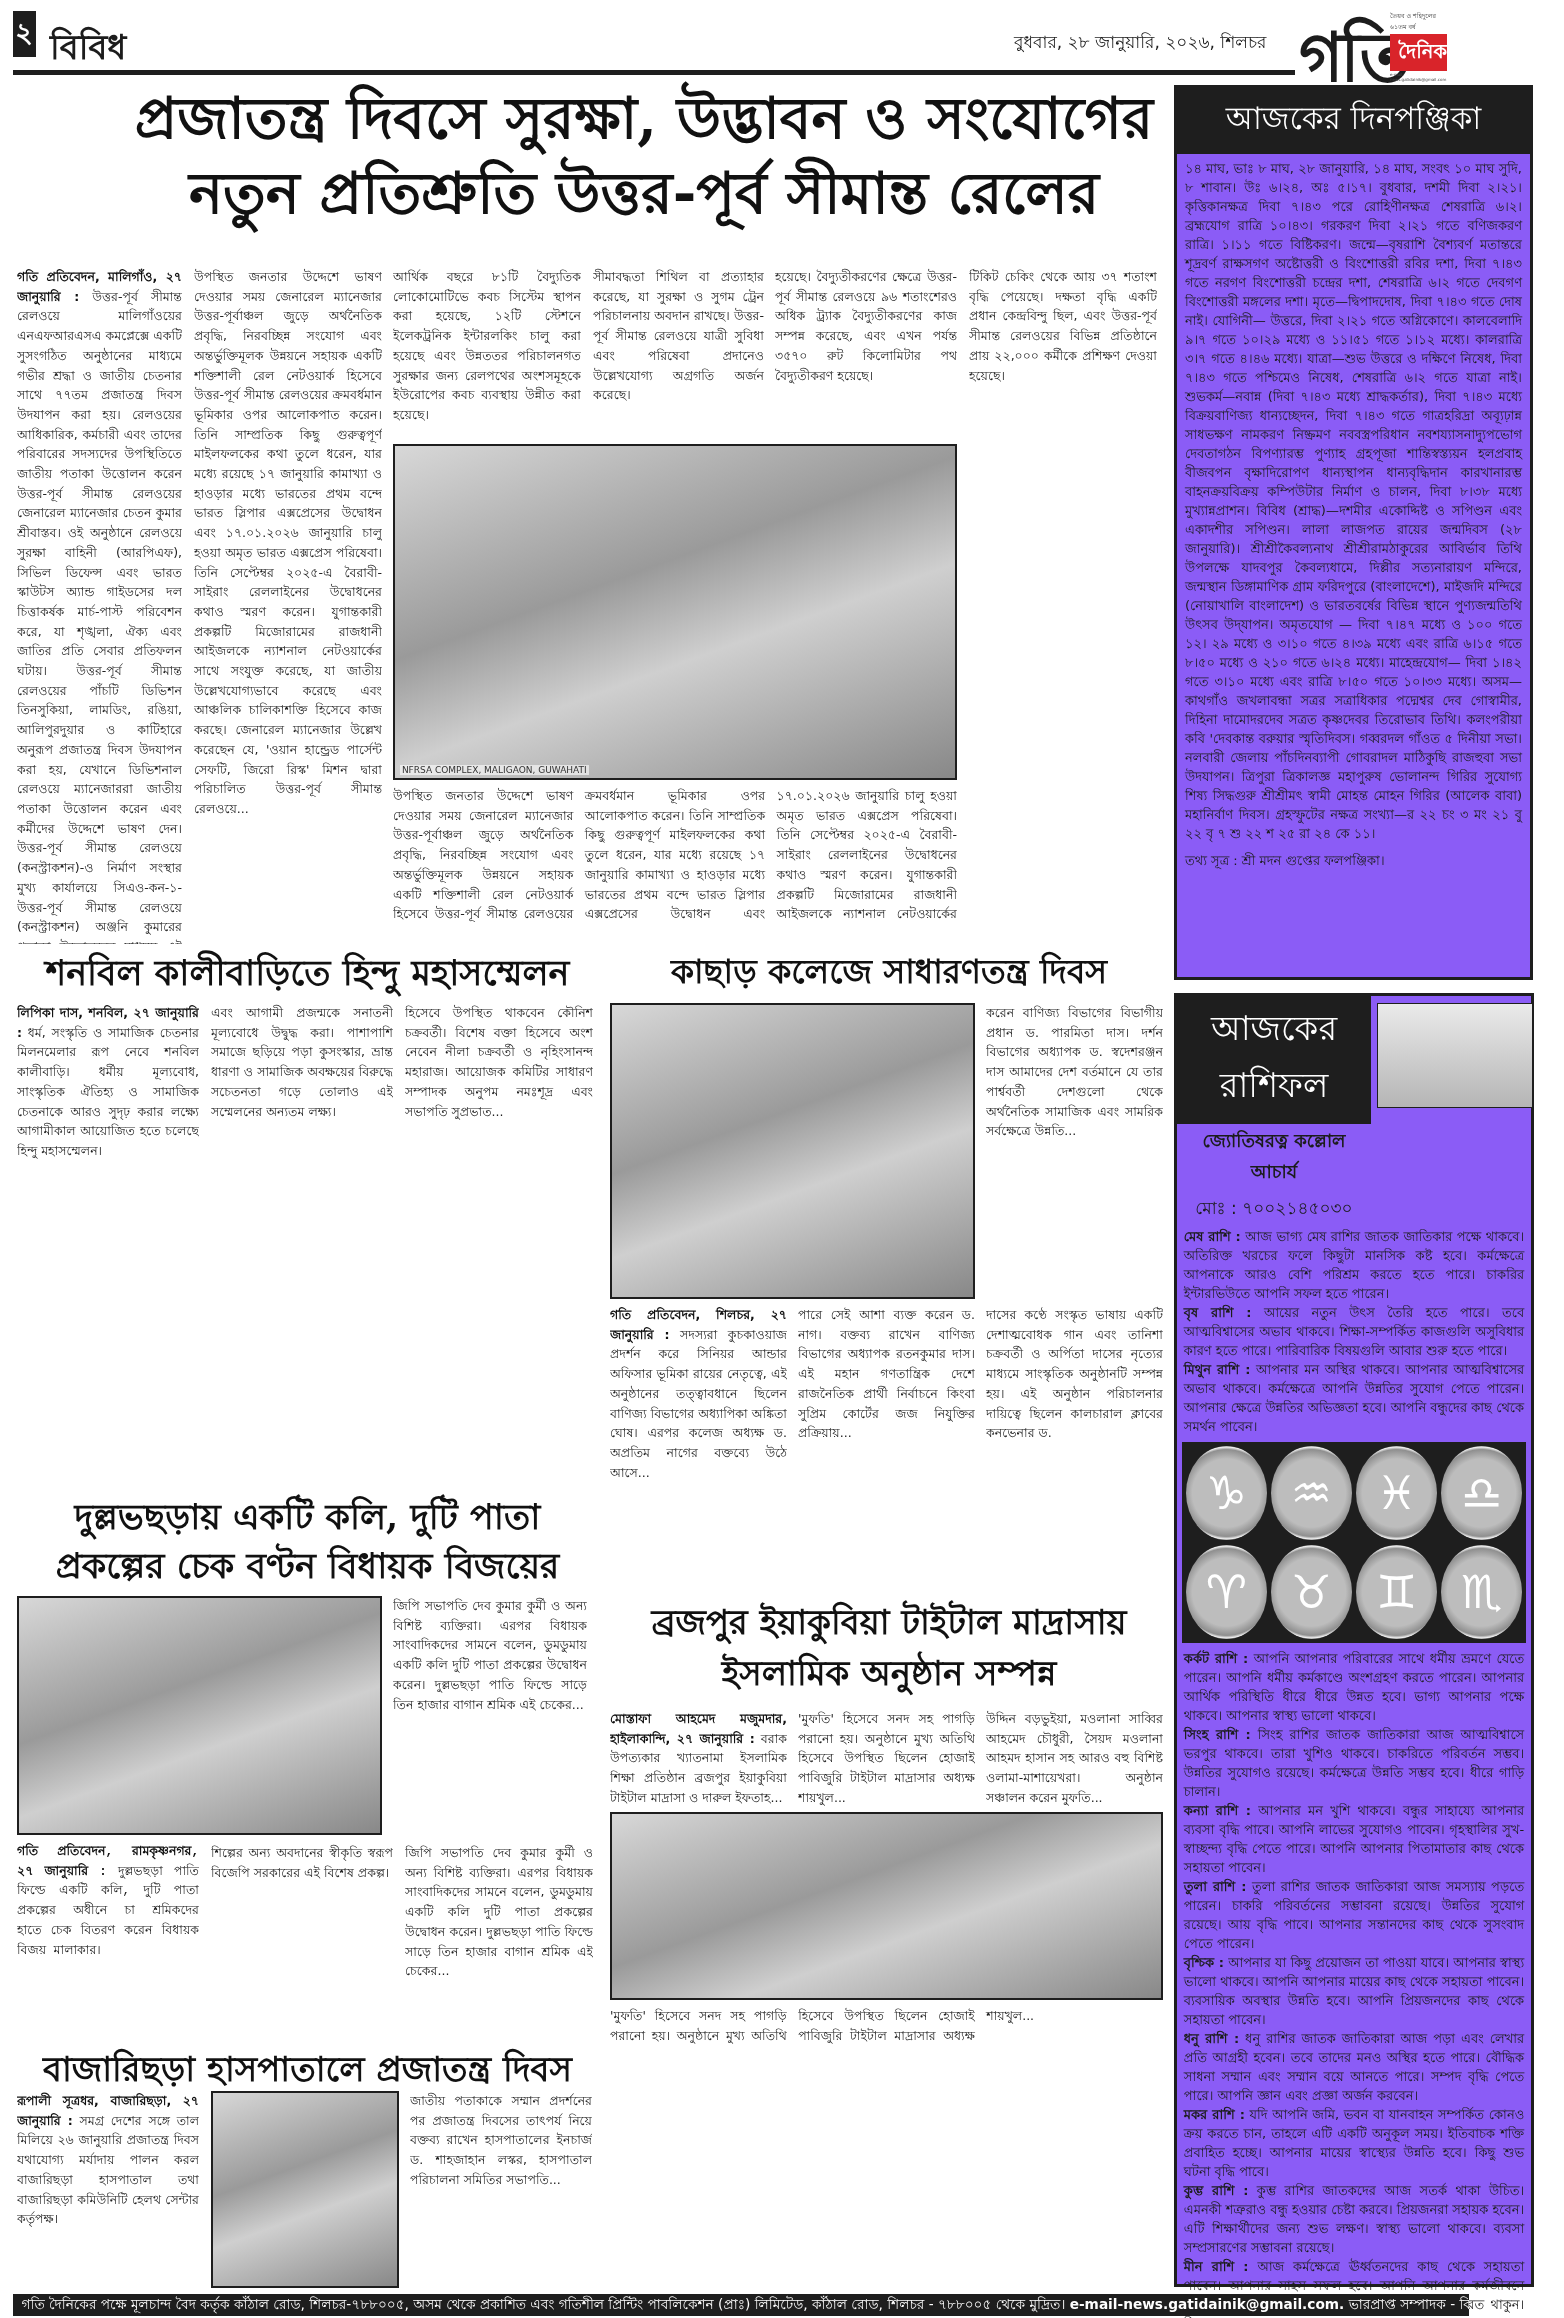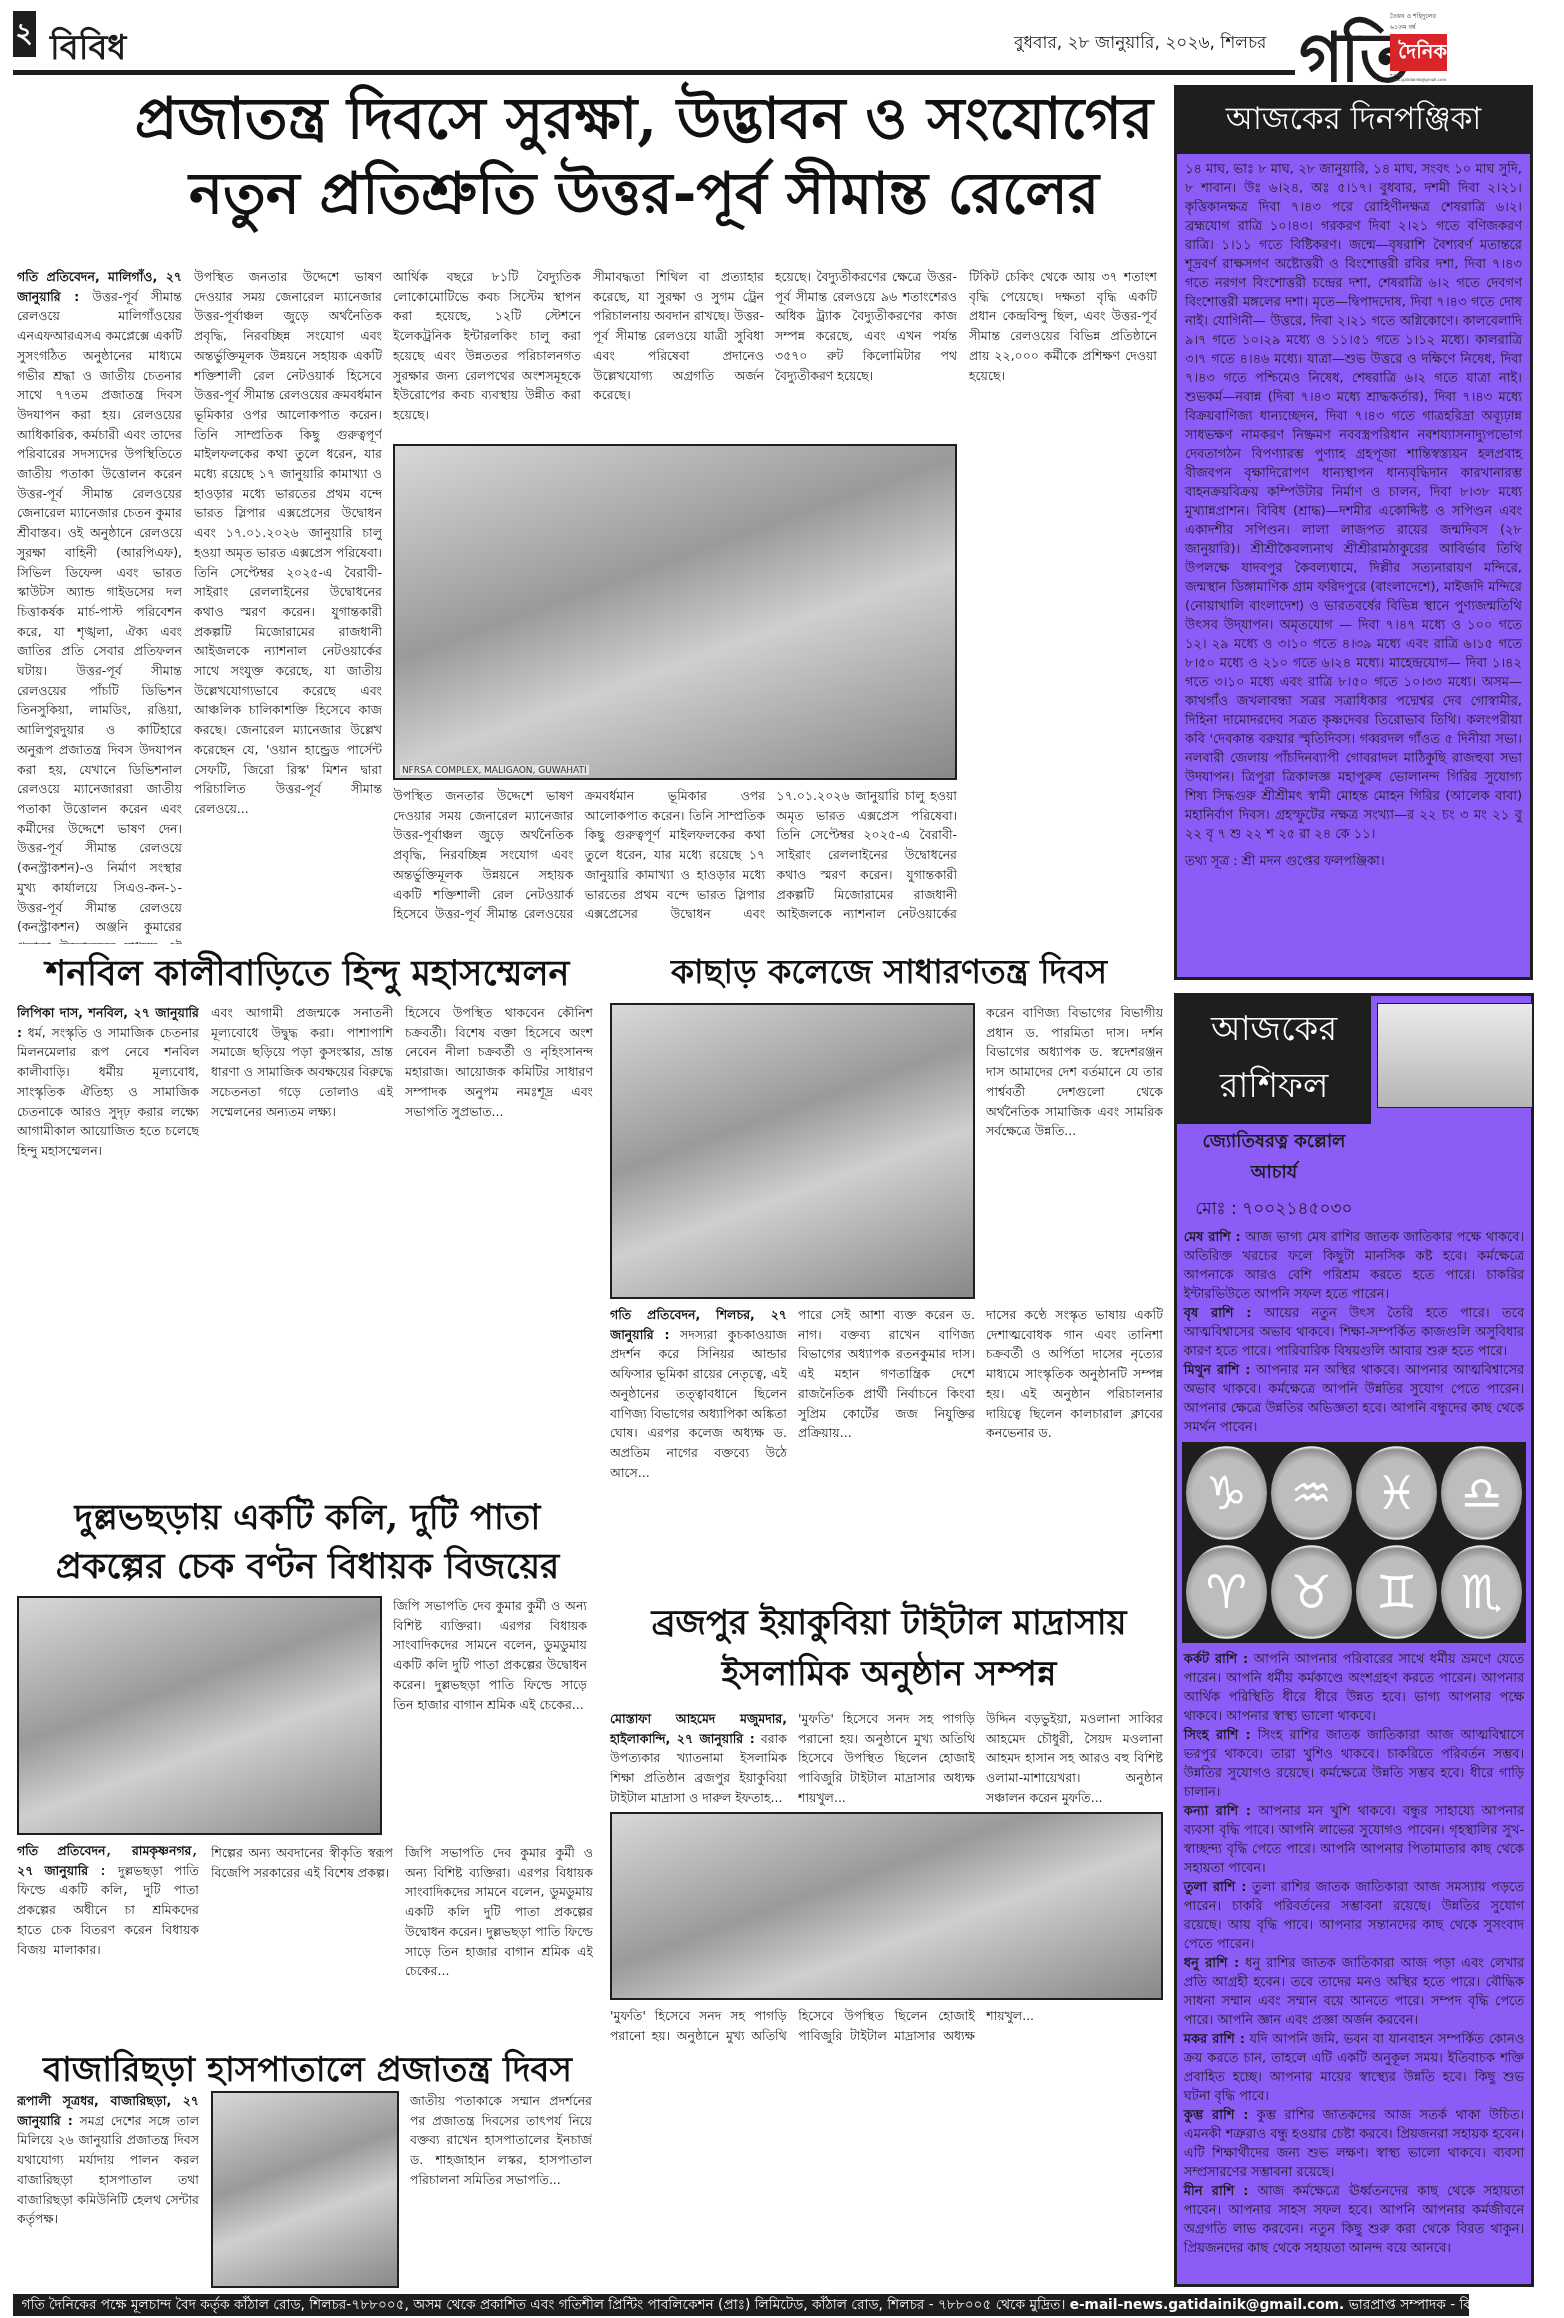--- a/index.html
+++ b/index.html
@@ -184,20 +184,21 @@
     <div class="zodiac">♈</div>
     <div class="zodiac">♉</div>
     <div class="zodiac">♊</div>
     <div class="zodiac">♏</div>
   </div>
   <div style="padding:3.4px 6.8px;">
     <div class="rashi-item"><b>কর্কট রাশি :</b> <span>আপনি আপনার পরিবারের সাথে ধর্মীয় ভ্রমণে যেতে পারেন। আপনি ধর্মীয় কর্মকাণ্ডে অংশগ্রহণ করতে পারেন। আপনার আর্থিক পরিস্থিতি ধীরে ধীরে উন্নত হবে। ভাগ্য আপনার পক্ষে থাকবে। আপনার স্বাস্থ্য ভালো থাকবে।</span></div>
     <div class="rashi-item"><b>সিংহ রাশি :</b> <span>সিংহ রাশির জাতক জাতিকারা আজ আত্মবিশ্বাসে ভরপুর থাকবে। তারা খুশিও থাকবে। চাকরিতে পরিবর্তন সম্ভব। উন্নতির সুযোগও রয়েছে। কর্মক্ষেত্রে উন্নতি সম্ভব হবে। ধীরে গাড়ি চালান।</span></div>
     <div class="rashi-item"><b>কন্যা রাশি :</b> <span>আপনার মন খুশি থাকবে। বন্ধুর সাহায্যে আপনার ব্যবসা বৃদ্ধি পাবে। আপনি লাভের সুযোগও পাবেন। গৃহস্থালির সুখ-স্বাচ্ছন্দ্য বৃদ্ধি পেতে পারে। আপনি আপনার পিতামাতার কাছ থেকে সহায়তা পাবেন।</span></div>
     <div class="rashi-item"><b>তুলা রাশি :</b> <span>তুলা রাশির জাতক জাতিকারা আজ সমস্যায় পড়তে পারেন। চাকরি পরিবর্তনের সম্ভাবনা রয়েছে। উন্নতির সুযোগ রয়েছে। আয় বৃদ্ধি পাবে। আপনার সন্তানদের কাছ থেকে সুসংবাদ পেতে পারেন।</span></div>
+    <div class="rashi-item"><b>বৃশ্চিক :</b> <span>আপনার যা কিছু প্রয়োজন তা পাওয়া যাবে। আপনার স্বাস্থ্য ভালো থাকবে। আপনি আপনার মায়ের কাছ থেকে সহায়তা পাবেন। ব্যবসায়িক অবস্থার উন্নতি হবে। আপনি প্রিয়জনদের কাছ থেকে সহায়তা পাবেন।</span></div>
     <div class="rashi-item"><b>ধনু রাশি :</b> <span>ধনু রাশির জাতক জাতিকারা আজ পড়া এবং লেখার প্রতি আগ্রহী হবেন। তবে তাদের মনও অস্থির হতে পারে। বৌদ্ধিক সাধনা সম্মান এবং সম্মান বয়ে আনতে পারে। সম্পদ বৃদ্ধি পেতে পারে। আপনি জ্ঞান এবং প্রজ্ঞা অর্জন করবেন।</span></div>
     <div class="rashi-item"><b>মকর রাশি :</b> <span>যদি আপনি জমি, ভবন বা যানবাহন সম্পর্কিত কোনও ক্রয় করতে চান, তাহলে এটি একটি অনুকূল সময়। ইতিবাচক শক্তি প্রবাহিত হচ্ছে। আপনার মায়ের স্বাস্থ্যের উন্নতি হবে। কিছু শুভ ঘটনা বৃদ্ধি পাবে।</span></div>
     <div class="rashi-item"><b>কুম্ভ রাশি :</b> <span>কুম্ভ রাশির জাতকদের আজ সতর্ক থাকা উচিত। এমনকী শত্রুরাও বন্ধু হওয়ার চেষ্টা করবে। প্রিয়জনরা সহায়ক হবেন। এটি শিক্ষার্থীদের জন্য শুভ লক্ষণ। স্বাস্থ্য ভালো থাকবে। ব্যবসা সম্প্রসারণের সম্ভাবনা রয়েছে।</span></div>
     <div class="rashi-item"><b>মীন রাশি :</b> <span>আজ কর্মক্ষেত্রে ঊর্ধ্বতনদের কাছ থেকে সহায়তা পাবেন। আপনার সাহস সফল হবে। আপনি আপনার কর্মজীবনে অগ্রগতি লাভ করবেন। নতুন কিছু শুরু করা থেকে বিরত থাকুন। প্রিয়জনদের কাছ থেকে সহায়তা আনন্দ বয়ে আনবে।</span></div>
   </div>
 </div>
 
 <div class="abs footer">
   <span>গতি দৈনিকের পক্ষে মূলচান্দ বৈদ কর্তৃক কাঁঠাল রোড, শিলচর-৭৮৮০০৫, অসম থেকে প্রকাশিত এবং গতিশীল প্রিন্টিং পাবলিকেশন (প্রাঃ) লিমিটেড, কাঁঠাল রোড, শিলচর - ৭৮৮০০৫ থেকে মুদ্রিত।</span>
   <span style="font-weight:bold;">e-mail-news.gatidainik@gmail.com.</span>

